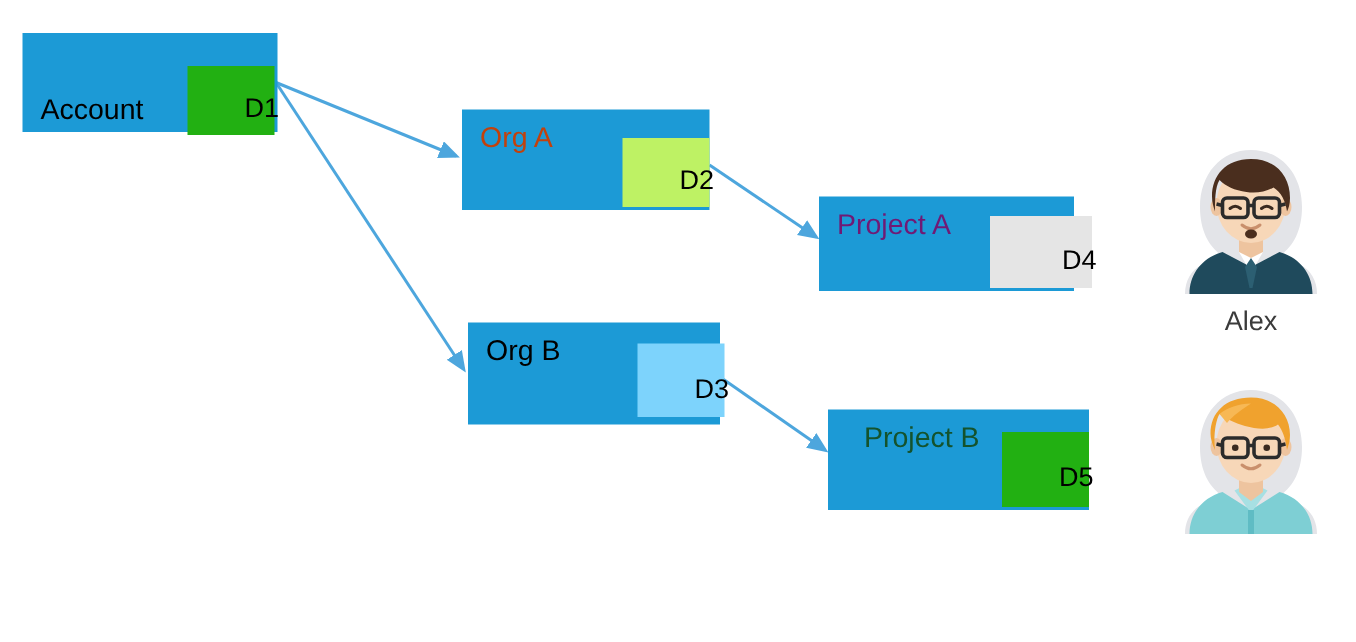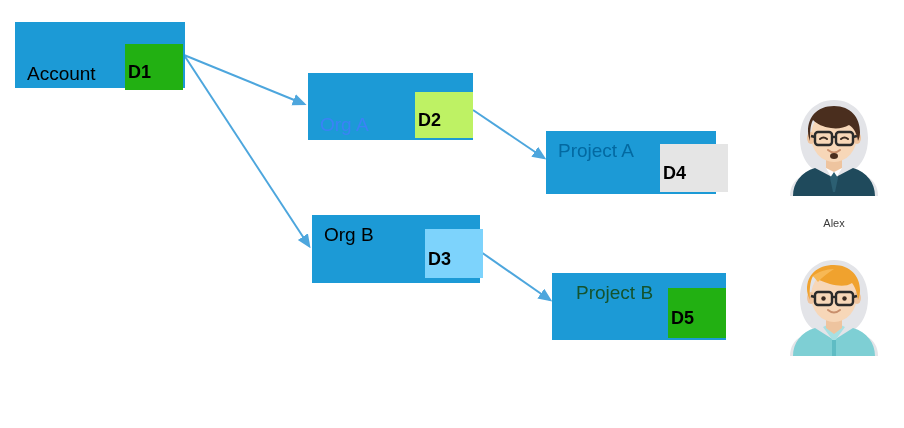--- a/index.html
+++ b/index.html
@@ -33,22 +33,21 @@
     line-height: 21px;
     white-space: nowrap;
     font-family: "Liberation Sans", sans-serif;
   }
   .badge {
     position: absolute;
     background: #22b012;
     box-sizing: border-box;
     display: flex;
     align-items: center;
-    justify-content: flex-start;
-    font-weight: bold;
+    justify-content: flex-end;
   }
   .badge-label {
     color: #000000;
     font-size: 18px;
     line-height: 20px;
     font-family: "Liberation Sans", sans-serif;
     position: relative;
     top: 5px;
     left: 3px;
   }
@@ -59,24 +58,24 @@
     width: 904px;
     height: 428px;
     pointer-events: none;
   }
   .person {
     position: absolute;
     width: 104px;
     text-align: center;
   }
   .person-name {
-    font-size: 11px;
+    font-size: 18px;
     color: #3b3b3b;
     font-family: "Liberation Sans", sans-serif;
-    margin-top: 21px;
+    margin-top: 8px;
   }
   .avatar-wrap {
     width: 104px;
     height: 104px;
     position: relative;
     margin: 0 auto;
   }
 </style>
 </head>
 <body>
@@ -100,35 +99,35 @@
   <div id="nodes-layer">
       <div class="node">
         <div class="node-box" style="left: 15px; top: 22px; width: 170px; height: 66px; background: rgb(28, 154, 214);"></div>
         <div class="node-label" style="left: 27px; top: 31px; color: rgb(0, 0, 0); margin-top: 32px;">Account</div>
         <div class="badge" style="left: 125px; top: 44px; width: 58px; height: 46px; background: rgb(34, 176, 18);">
           <span class="badge-label">D1</span>
         </div>
       </div>
       <div class="node">
         <div class="node-box" style="left: 308px; top: 73px; width: 165px; height: 67px; background: rgb(28, 154, 214);"></div>
-        <div class="node-label" style="left: 320px; top: 82px; color: #3b82f6; margin-top: 32px;">Org A</div>
+        <div class="node-label" style="left: 320px; top: 82px; color: #c2410c;">Org A</div>
         <div class="badge" style="left: 415px; top: 92px; width: 58px; height: 46px; background: #bef264;">
           <span class="badge-label">D2</span>
         </div>
       </div>
       <div class="node">
         <div class="node-box" style="left: 312px; top: 215px; width: 168px; height: 68px; background: rgb(28, 154, 214);"></div>
         <div class="node-label" style="left: 324px; top: 224px; color: rgb(0, 0, 0);">Org B</div>
         <div class="badge" style="left: 425px; top: 229px; width: 58px; height: 49px; background: #7dd3fc;">
           <span class="badge-label">D3</span>
         </div>
       </div>
       <div class="node">
         <div class="node-box" style="left: 546px; top: 131px; width: 170px; height: 63px; background: rgb(28, 154, 214);"></div>
-        <div class="node-label" style="left: 558px; top: 140px; color: #0369a1;">Project A</div>
+        <div class="node-label" style="left: 558px; top: 140px; color: #701a75;">Project A</div>
         <div class="badge" style="left: 660px; top: 144px; width: 68px; height: 48px; background: #e5e5e5;">
           <span class="badge-label">D4</span>
         </div>
       </div>
       <div class="node">
         <div class="node-box" style="left: 552px; top: 273px; width: 174px; height: 67px; background: rgb(28, 154, 214);"></div>
         <div class="node-label" style="left: 576px; top: 282px; color: #14532d;">Project B</div>
         <div class="badge" style="left: 668px; top: 288px; width: 58px; height: 50px; background: rgb(34, 176, 18);">
           <span class="badge-label">D5</span>
         </div>

